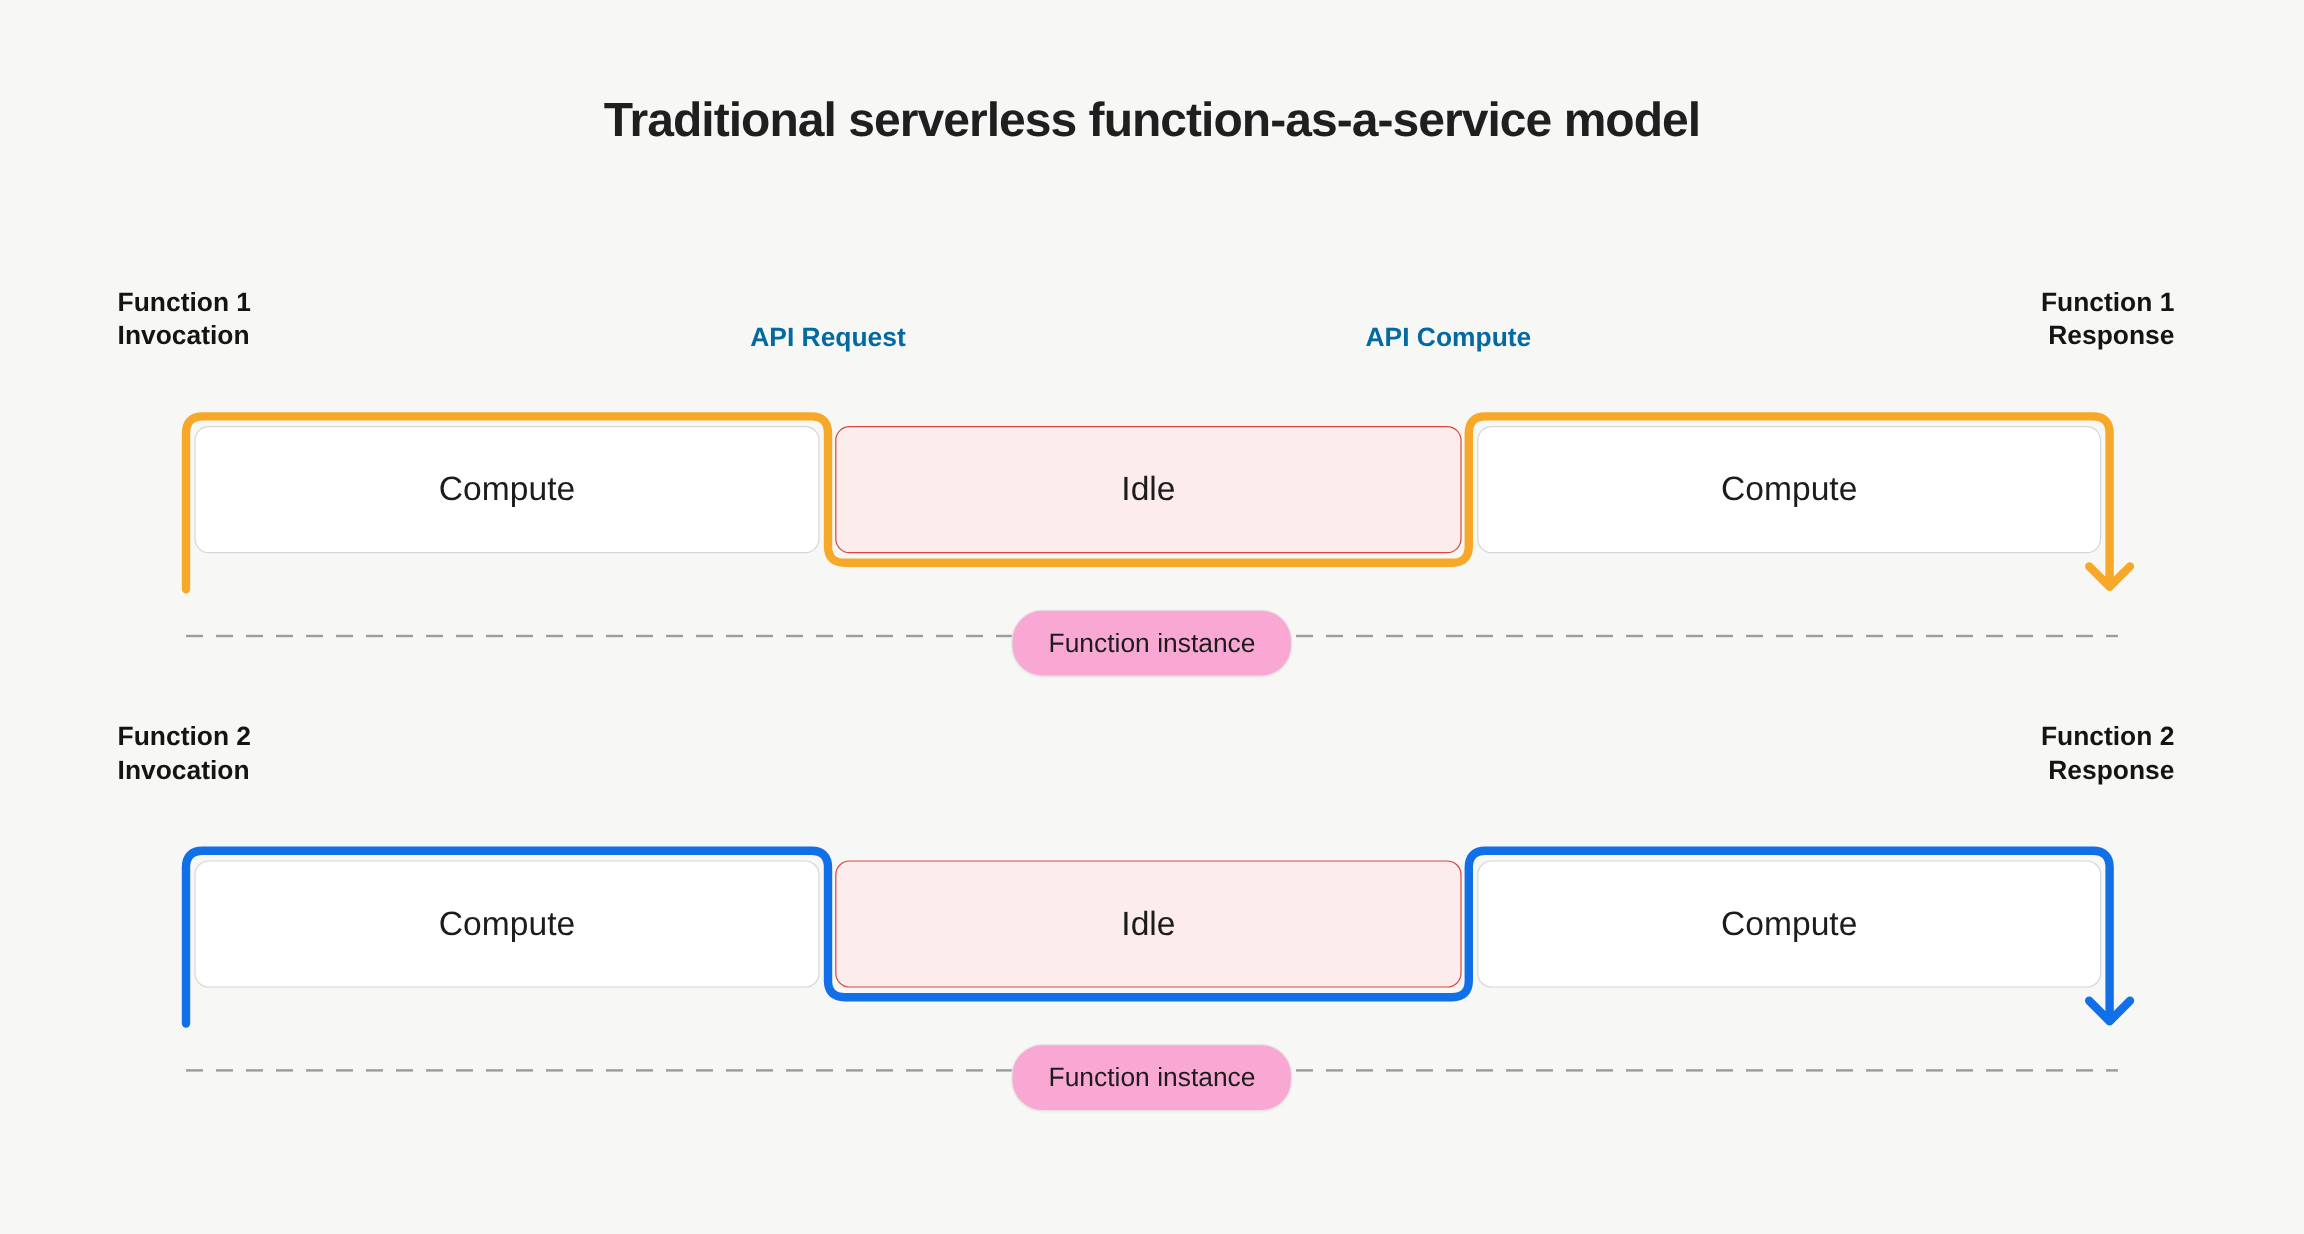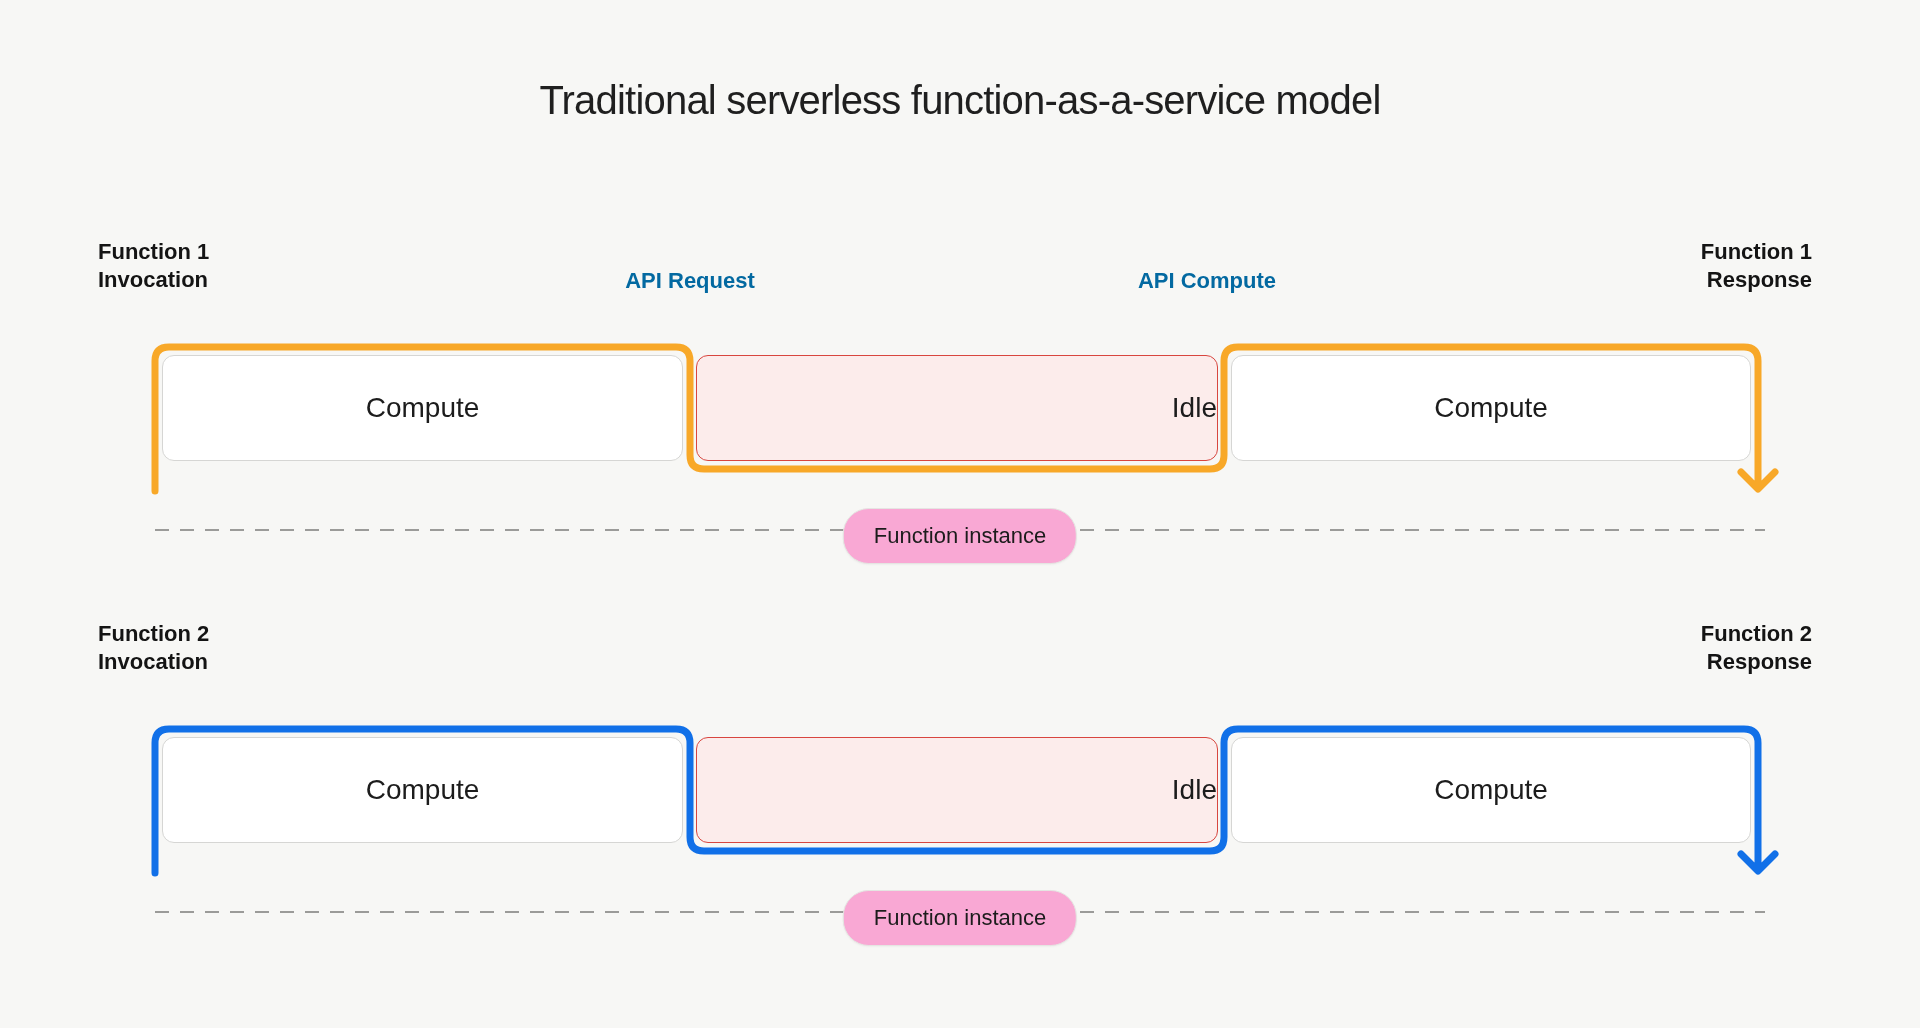--- a/index.html
+++ b/index.html
@@ -11,28 +11,28 @@
     overflow: hidden;
   }
   .canvas { position: relative; width: 1920px; height: 1028px; }
 
   .title {
     position: absolute;
     top: 78px; left: 0;
     width: 100%;
     text-align: center;
     font-size: 40px;
-    font-weight: 400;
+    font-weight: 700;
     letter-spacing: -0.8px;
     color: #1F1F1F;
   }
 
   .row { position: absolute; left: 0; width: 1920px; height: 330px; }
   .row-1 { top: 196px; margin-top: 36px; }
-  .row-2 { top: 594px; margin-top: 20px; }
+  .row-2 { top: 594px; }
 
   .label {
     position: absolute;
     top: 6px;
     font-size: 22px;
     font-weight: 700;
     line-height: 28px;
     color: #141414;
     white-space: nowrap;
   }
@@ -79,21 +79,21 @@
   .box-compute {
     background: #FFFFFF;
     border: 1px solid #D6D6D4;
     text-align: right;
   }
   .box-idle {
     border-width: 1.5px;
     border-style: solid;
   }
   .box-1 { left: 162px;  width: 521px; }
-  .box-2 { left: 696px;  width: 522px; justify-content: flex-end; }
+  .box-2 { left: 696px;  width: 522px; }
   .box-3 { left: 1231px; width: 520px; }
 
   .dash-line {
     position: absolute;
     top: 297px;
     left: 155px;
     width: 1610px;
     height: 2px;
     background: repeating-linear-gradient(90deg, #9B9B99 0 14px, transparent 14px 25px);
   }

